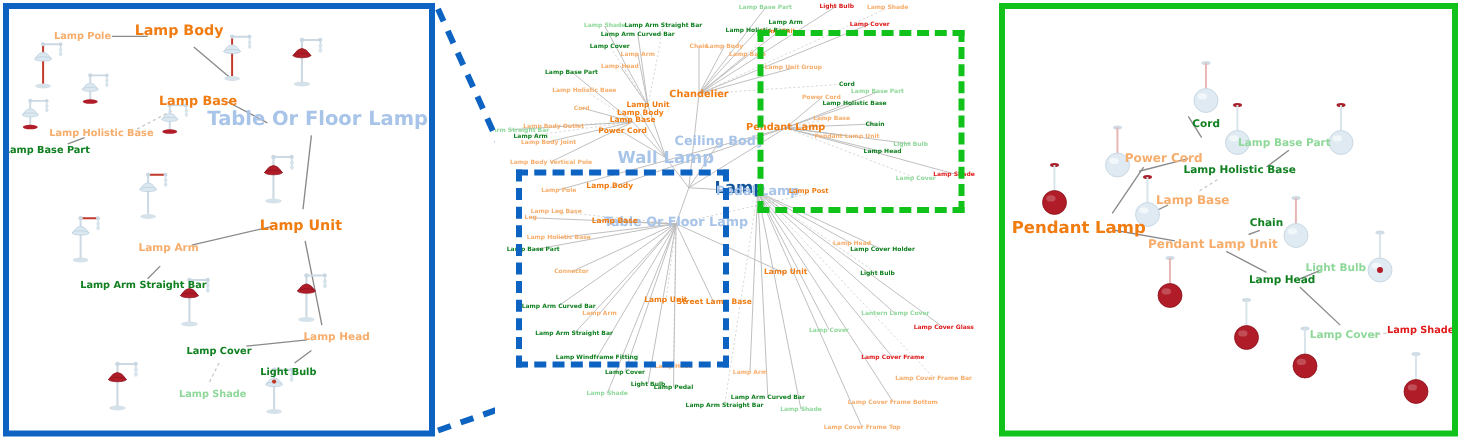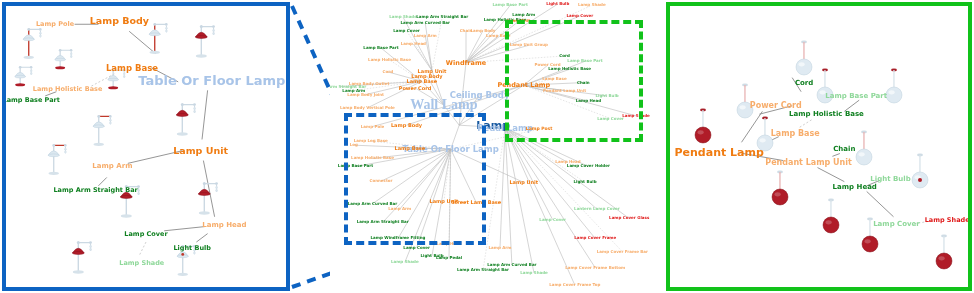--- a/index.html
+++ b/index.html
@@ -394,25 +394,25 @@
           <line x1="51.5" y1="48" x2="78" y2="100.5" class="edge-c" vector-effect="non-scaling-stroke"></line>
           <line x1="51.5" y1="48" x2="72" y2="107" class="edge-c" vector-effect="non-scaling-stroke"></line>
           <line x1="51.5" y1="48" x2="50" y2="93" class="edge-c" vector-effect="non-scaling-stroke"></line>
           <line x1="51.5" y1="48" x2="53.5" y2="99.5" class="edge-c" vector-effect="non-scaling-stroke"></line>
           <line x1="51.5" y1="48" x2="45" y2="101.5" class="edge-cd" vector-effect="non-scaling-stroke"></line>
           <line x1="51.5" y1="48" x2="60" y2="102.5" class="edge-c" vector-effect="non-scaling-stroke"></line>
         </svg>
       <div id="center-nodes">
           <div class="node c-blue-dk" style="left: 38%; top: 42.7273%; font-size: 11px; margin-left: 34px;">Lamp</div>
           <div class="node c-blue-lt" style="left: 44%; top: 32.2727%; font-size: 8.5px;">Ceiling Body</div>
-          <div class="node c-blue-lt" style="left: 33.5%; top: 35.9091%; font-size: 14px; font-family: Liberation Serif, serif;">Wall Lamp</div>
+          <div class="node c-blue-lt" style="left: 33.5%; top: 35.9091%; font-size: 11px;">Wall Lamp</div>
           <div class="node c-blue-lt" style="left: 35.5%; top: 50.9091%; font-size: 8.5px;">Table Or Floor Lamp</div>
           <div class="node c-blue-lt" style="left: 51.5%; top: 43.6364%; font-size: 8.5px;">Pedal Lamp</div>
           <div class="node c-orange" style="left: 57%; top: 29.0909%; font-size: 6.5px;">Pendant Lamp</div>
-          <div class="node c-orange" style="left: 40%; top: 21.3636%; font-size: 6.5px;">Windframe</div>
+          <div class="node c-orange" style="left: 40%; top: 21.3636%; font-size: 6.5px;">Chandelier</div>
           <div class="node c-orange" style="left: 30%; top: 24.0909%; font-size: 5px;">Lamp Unit</div>
           <div class="node c-orange" style="left: 28.5%; top: 25.9091%; font-size: 5px;">Lamp Body</div>
           <div class="node c-orange" style="left: 27%; top: 27.7273%; font-size: 5px;">Lamp Base</div>
           <div class="node c-orange" style="left: 25%; top: 30%; font-size: 5px;">Power Cord</div>
           <div class="node c-orange-lt" style="left: 17%; top: 24.5455%; font-size: 4px;">Cord</div>
           <div class="node c-orange-lt" style="left: 11.5%; top: 28.6364%; font-size: 4px;">Lamp Body Outlet</div>
           <div class="node c-orange-lt" style="left: 10.5%; top: 32.2727%; font-size: 4px;">Lamp Body Joint</div>
           <div class="node c-orange-lt" style="left: 11%; top: 36.8182%; font-size: 4px;">Lamp Body Vertical Pole</div>
           <div class="node c-green-dk" style="left: 7%; top: 30.9091%; font-size: 4px;">Lamp Arm</div>
           <div class="node c-green-lt" style="left: 3%; top: 29.5455%; font-size: 4px;">Lamp Arm Straight Bar</div>

